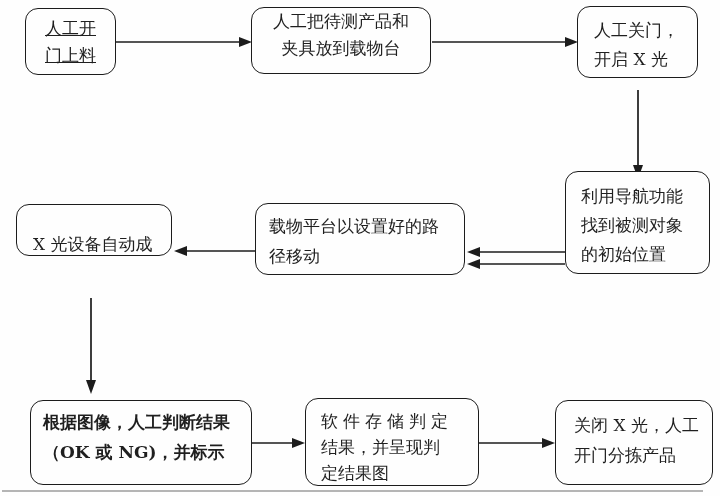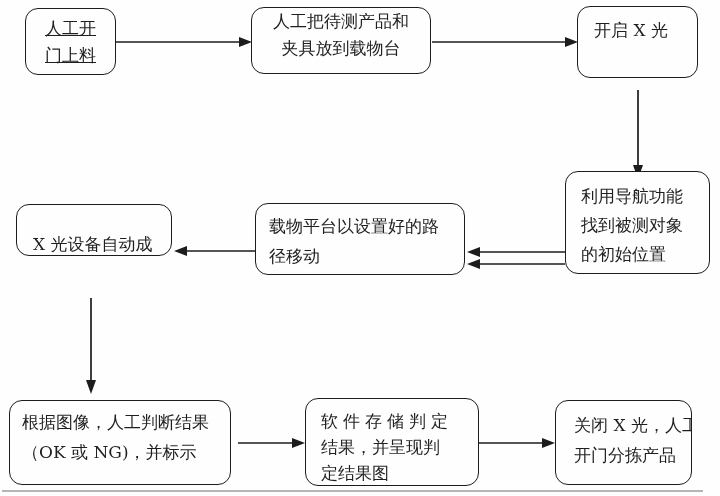--- a/index.html
+++ b/index.html
@@ -29,24 +29,24 @@
   .ln { white-space: pre; }
   
   .n1 { left: 25px;  top: 8px;   width: 91px;  height: 67px; text-align: center; padding-top: 6px; line-height: 27px; text-decoration: underline; }
   .n2 { left: 251px; top: 7px;   width: 180px; height: 67px; text-align: center; padding-top: 0;  line-height: 27px; }
   .n3 { left: 577px; top: 6px;   width: 121px; height: 72px; padding: 9px 0 0 16px; line-height: 29px; }
   
   .n4 { left: 565px; top: 171px; width: 145px; height: 103px; padding: 10px 0 0 15px; line-height: 29px; }
   .n5 { left: 255px; top: 203px; width: 210px; height: 72px;  padding: 7px 0 10px 13px;  line-height: 30px; }
   .n6 { left: 16px;  top: 204px; width: 156px; height: 52px;  padding: 24px 0 0 16px;  line-height: 30px; }
   
-  .n7 { left: 9px;  top: 400px; width: 222px; height: 85px; padding: 6px 0 16px 12px; line-height: 30px; }
+  .n7 { left: 30px;  top: 400px; width: 222px; height: 85px; padding: 6px 0 16px 12px; line-height: 30px; font-weight: bold; }
   .n8 { left: 305px; top: 398px; width: 174px; height: 88px; padding: 9px 0 0 15px; line-height: 26px; }
   .n8 .spread { letter-spacing: 5px; }
-  .n9 { left: 555px; top: 400px; width: 137px; height: 85px; padding: 9px 0 0 18px; line-height: 30px; }
+  .n9 { left: 555px; top: 400px; width: 158px; height: 85px; padding: 9px 0 0 18px; line-height: 30px; }
 
   #arrows {
     position: absolute;
     left: 0; top: 0;
     width: 720px;
     height: 496px;
     pointer-events: none;
   }
   #arrows line { stroke: #1c1c1c; stroke-width: 1.7; }
   #arrows polygon { fill: #1c1c1c; }
@@ -115,20 +115,21 @@
     <div class="ln">人工开</div>
     <div class="ln">门上料</div>
   </div>
 
   <div class="node n2">
     <div class="ln">人工把待测产品和</div>
     <div class="ln">夹具放到载物台</div>
   </div>
 
   <div class="node n3">
+    <div class="ln">人工关门，</div>
     <div class="ln">开启 X 光</div>
   </div>
 
   <div class="node n4">
     <div class="ln">利用导航功能</div>
     <div class="ln">找到被测对象</div>
     <div class="ln">的初始位置</div>
   </div>
 
   <div class="node n5">

